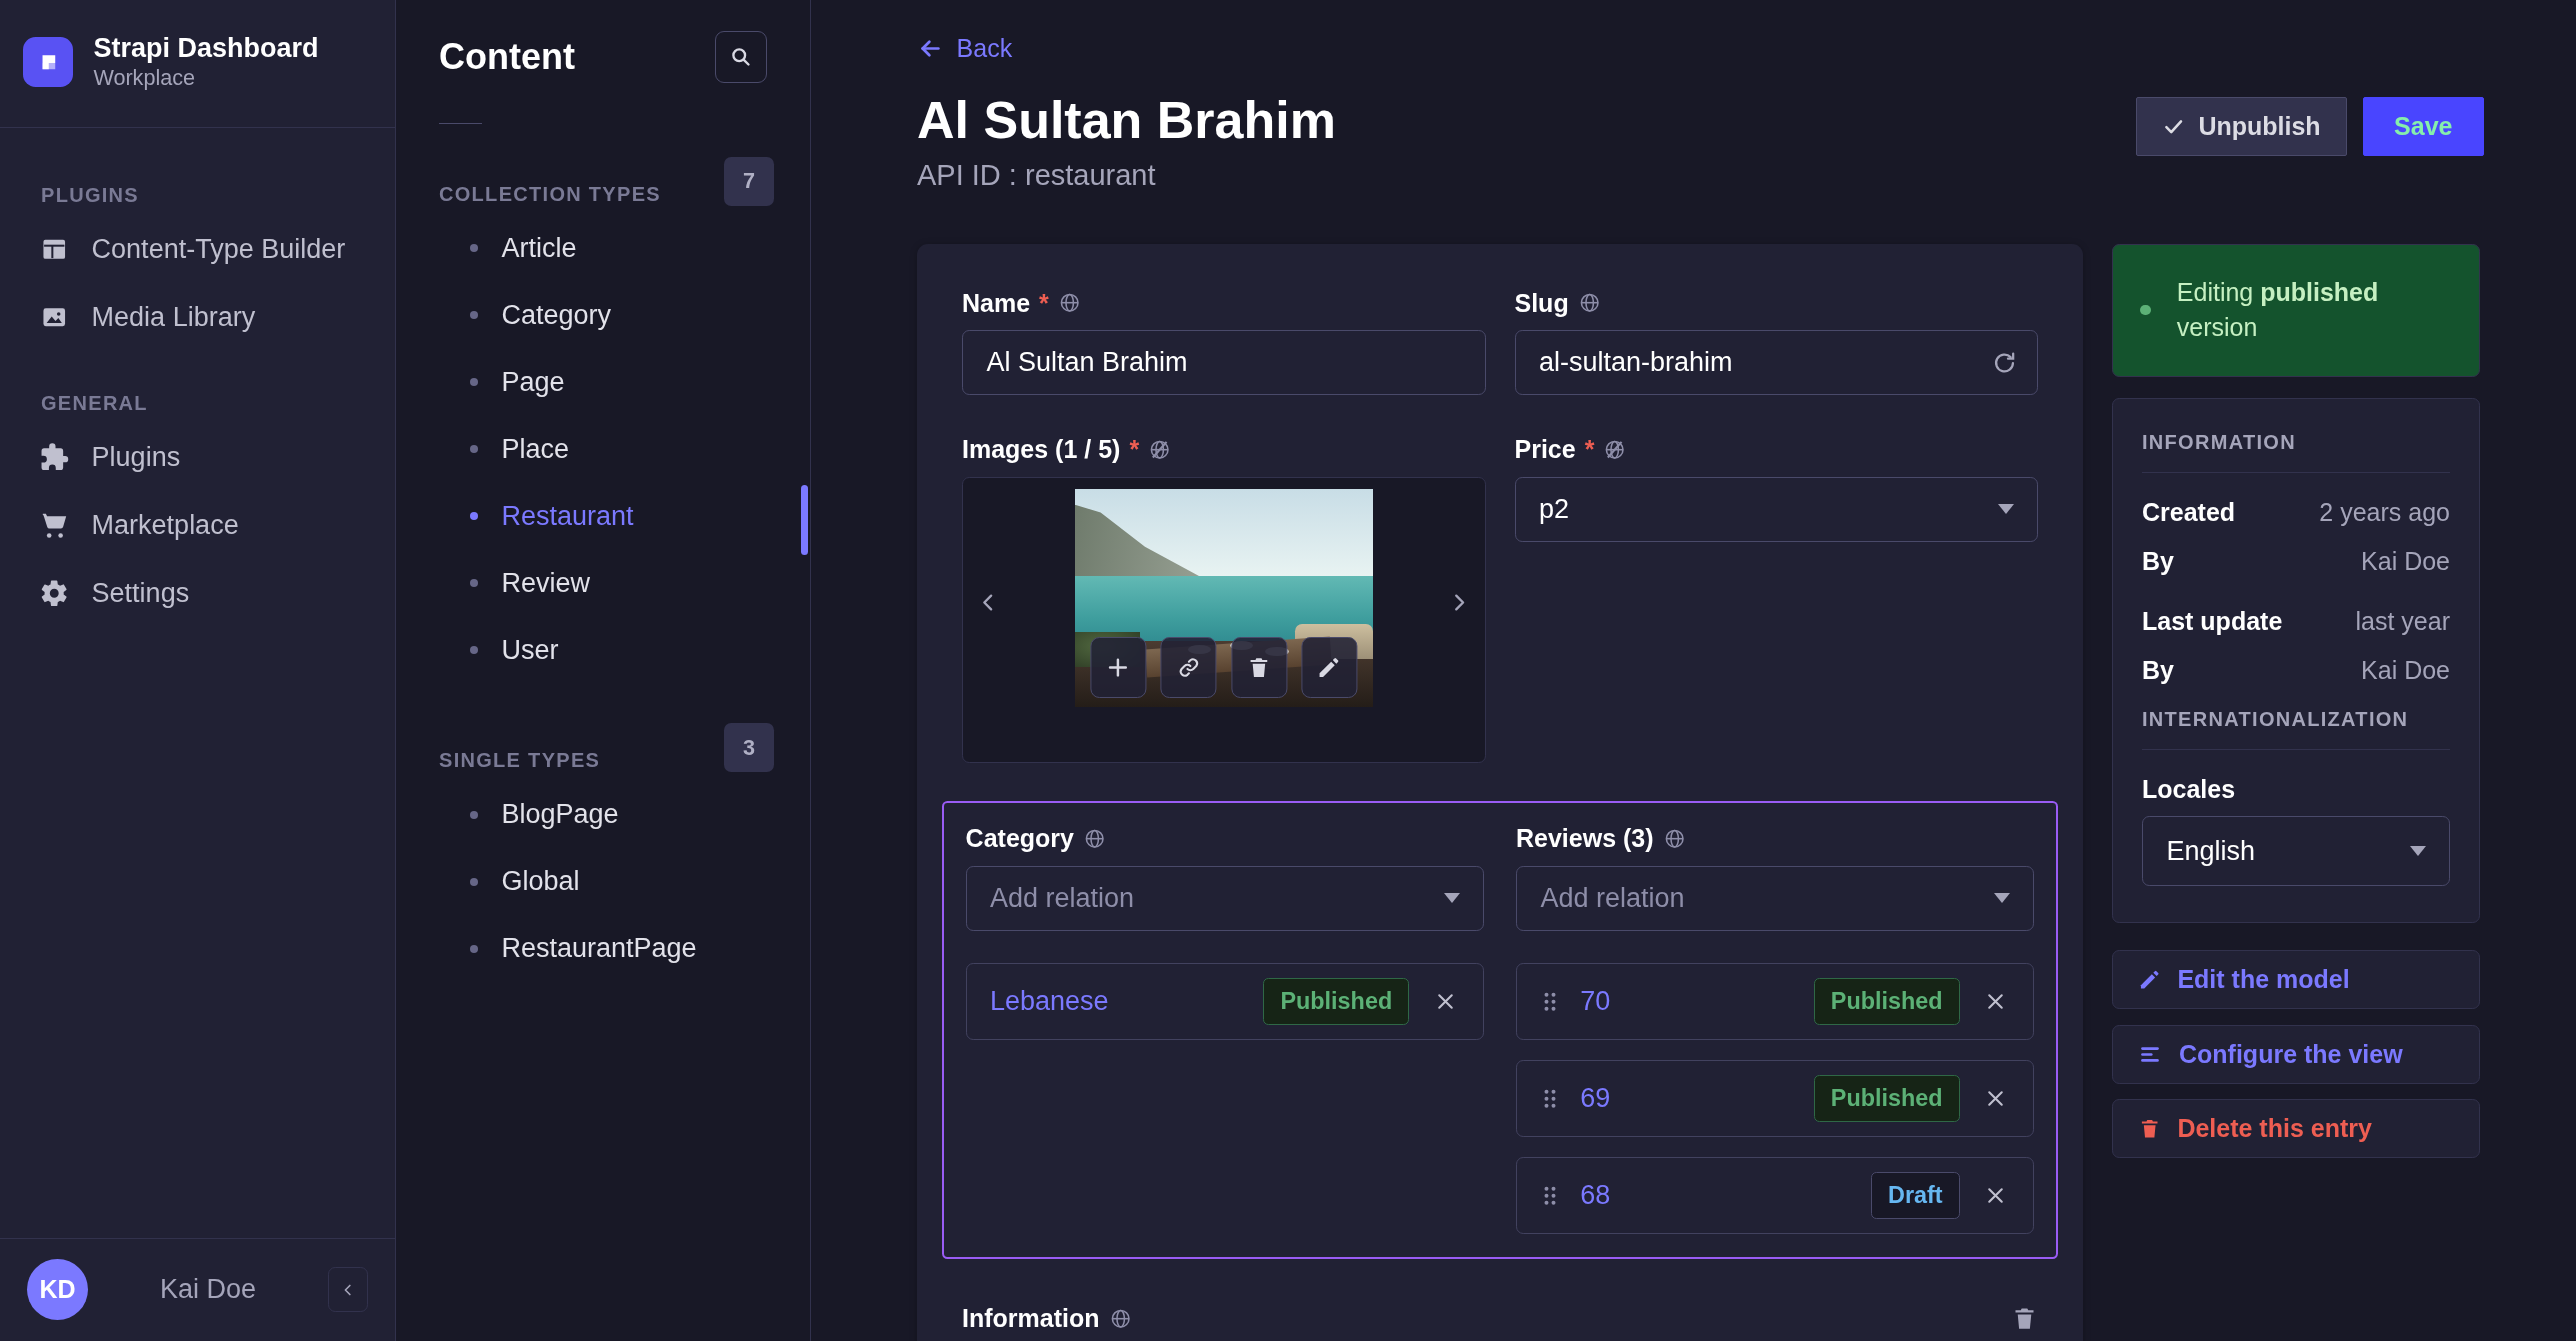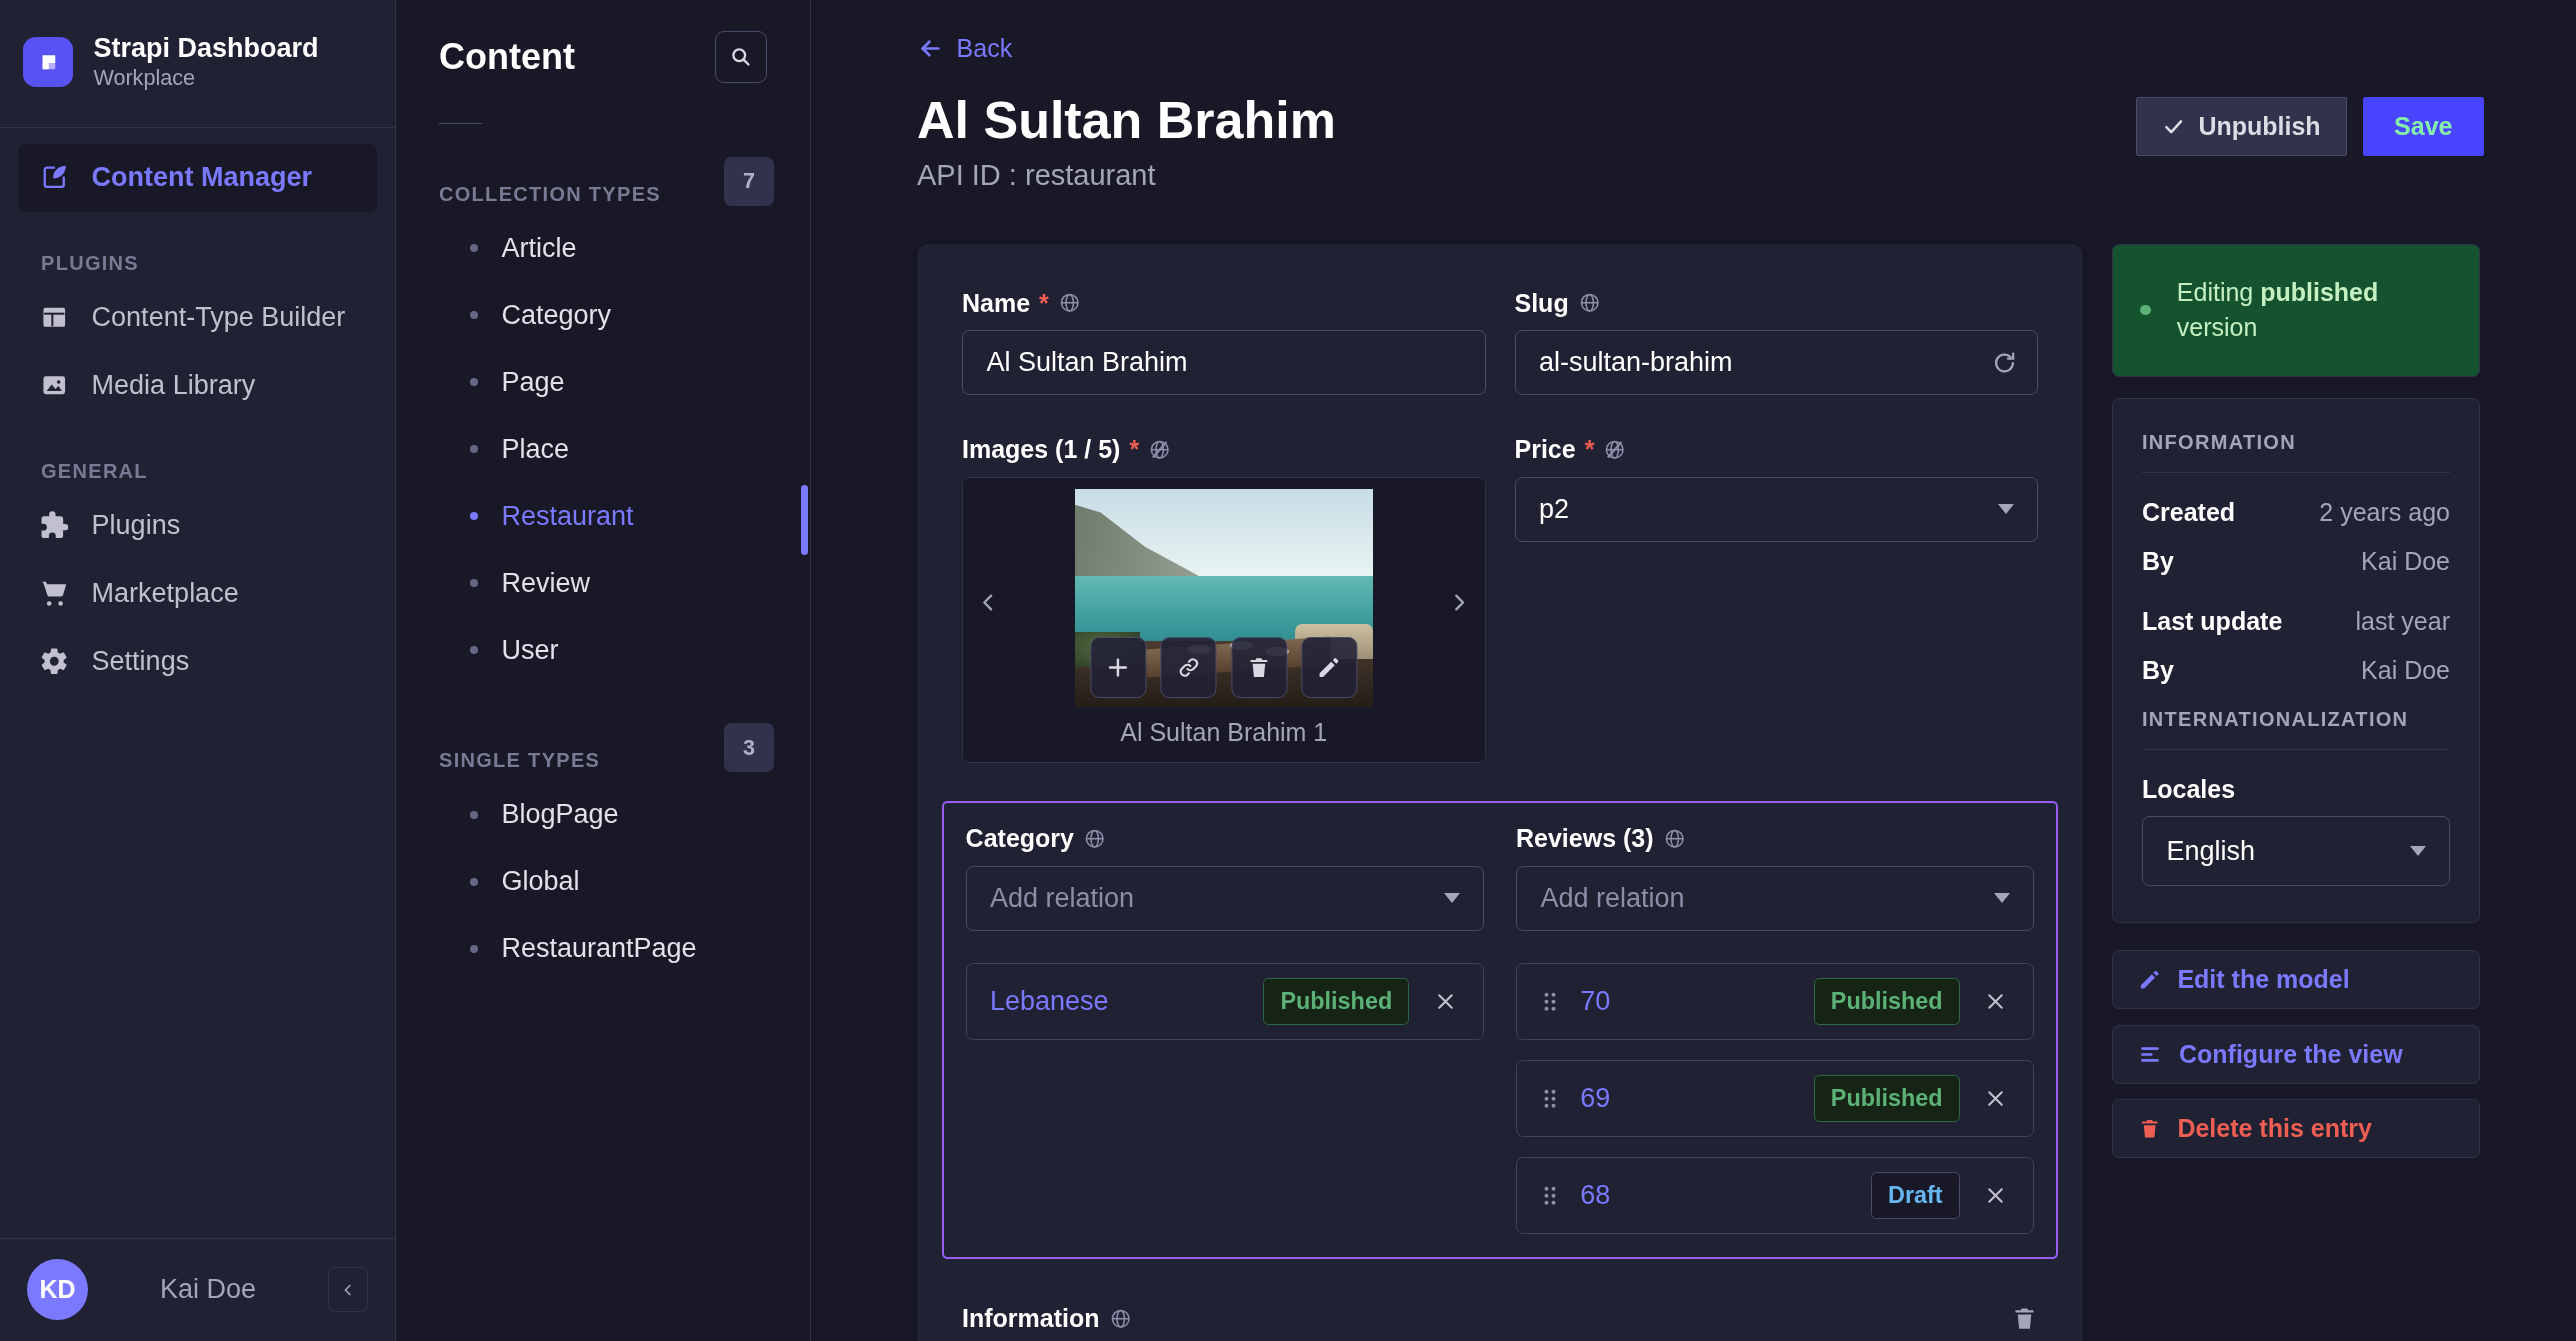--- a/index.html
+++ b/index.html
@@ -214,29 +214,20 @@
           <path fill="rgba(255,255,255,0.35)" d="M7.5 12.5l5 5h-5z"></path>
         </svg>
       </div>
       <div class="brand-text">
         <div class="t1">Strapi Dashboard</div>
         <div class="t2">Workplace</div>
       </div>
     </div>
     <div class="nav-divider"></div>
 
-    <div class="nav-item active">
-      <span class="ico">
-        <svg width="30.5" height="30.5" viewBox="0 0 24 24" fill="none" stroke="currentColor" stroke-width="1.8">
-          <path d="M12.5 4.5H6a1.5 1.5 0 0 0-1.5 1.5v12A1.5 1.5 0 0 0 6 19.5h12a1.5 1.5 0 0 0 1.5-1.5v-6.5"></path>
-          <path fill="currentColor" stroke="none" d="M21 3c-4 .3-7.2 2-8.8 4.8-.9 1.6-1.2 3.4-.9 5.1l1.6-.1c3.3-.4 6-2.4 7.3-5.3.6-1.4.9-2.9.8-4.5z"></path>
-        </svg>
-      </span>
-      <span>Content Manager</span>
-    </div>
 
     <div class="nav-section-title">PLUGINS</div>
 
     <div class="nav-item">
       <span class="ico">
         <svg width="30.5" height="30.5" viewBox="0 0 24 24">
           <rect x="3.5" y="4.5" width="17" height="15" rx="1.5" fill="currentColor"></rect>
           <path d="M4 9.2h16" stroke="#212134" stroke-width="1.6"></path>
           <path d="M10.5 9.2V19" stroke="#212134" stroke-width="1.6"></path>
         </svg>
@@ -489,21 +480,20 @@
                         <path d="M20.7 6.7a1.1 1.1 0 0 0 0-1.6l-1.8-1.8a1.1 1.1 0 0 0-1.6 0l-1.6 1.6 3.4 3.4 1.6-1.6z"></path>
                     </svg>
                   </button>
                 </div>
               </div>
               <button class="car-chevron right">
                 <svg width="23.4" height="27" viewBox="0 0 24 24" fill="none" stroke="currentColor" stroke-width="2.4" stroke-linecap="round" stroke-linejoin="round">
                     <path d="M9.5 5l7 7-7 7"></path>
                   </svg>
               </button>
-              <div class="car-caption">Al Sultan Brahim 1</div>
             </div>
           </div>
 
           <div class="col">
             <div class="field-label">
               <span>Price</span>
                 <span class="req">*</span>
               <span class="glabe">
                 <svg width="23.4" height="23.4" viewBox="0 0 24 24" fill="none" stroke="currentColor" stroke-width="1.6">
                   <circle cx="12" cy="12" r="8.5"></circle>

